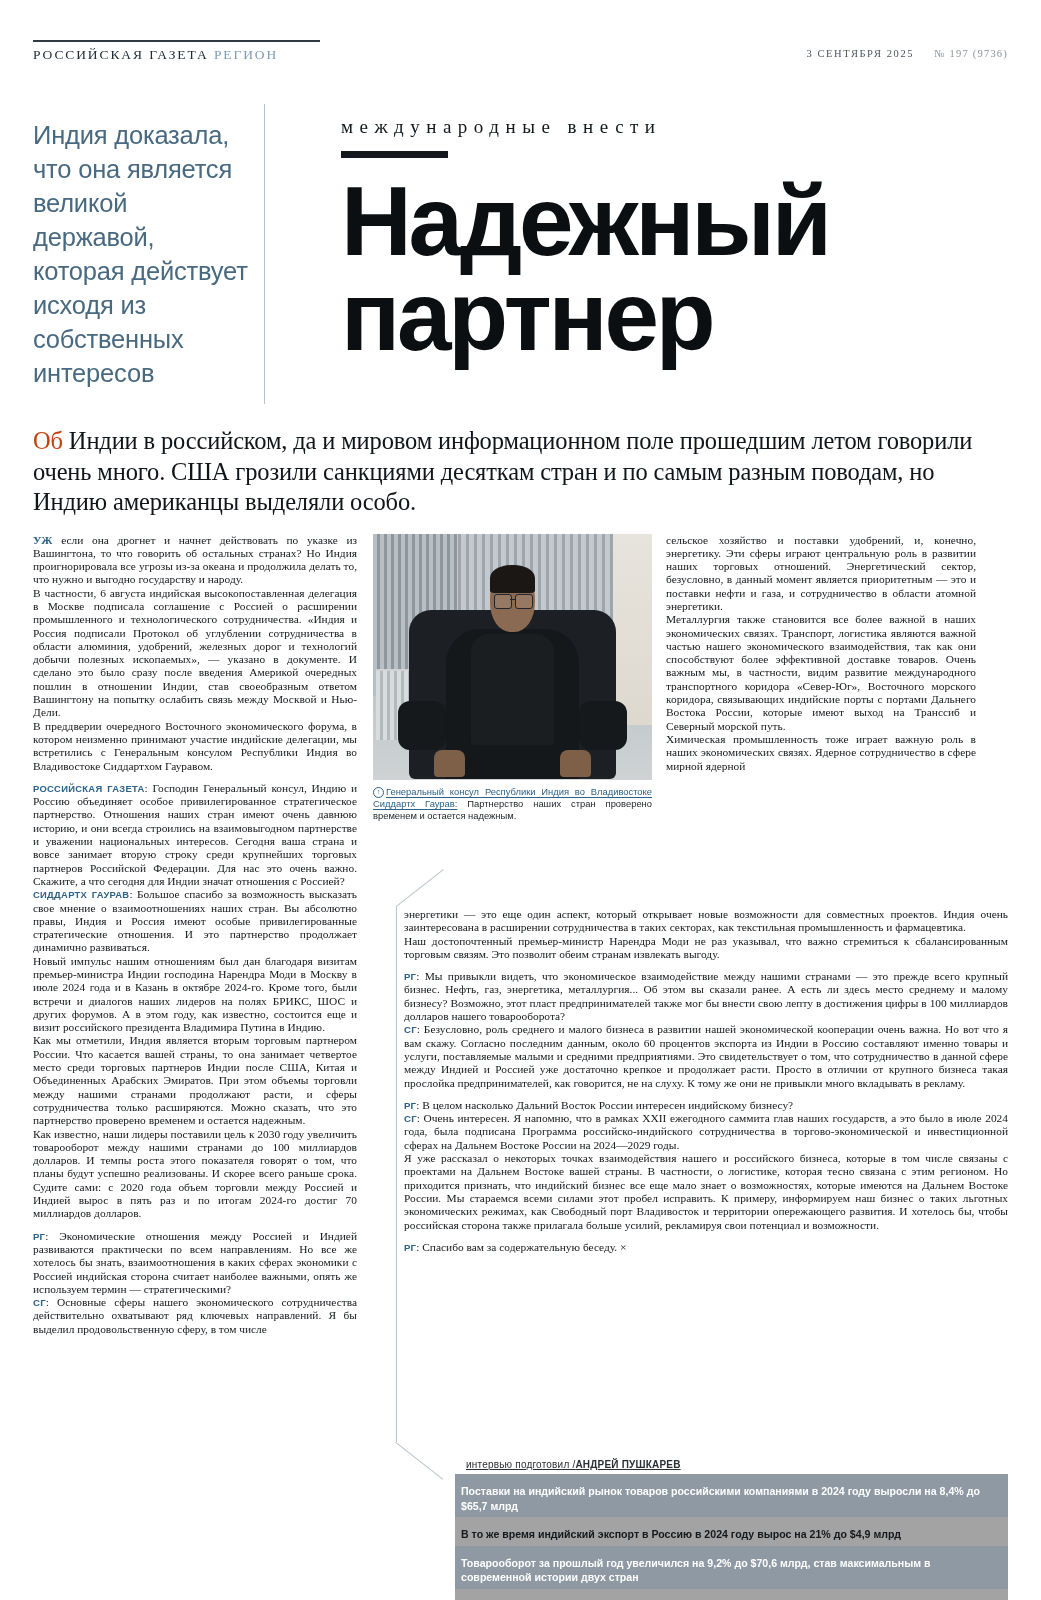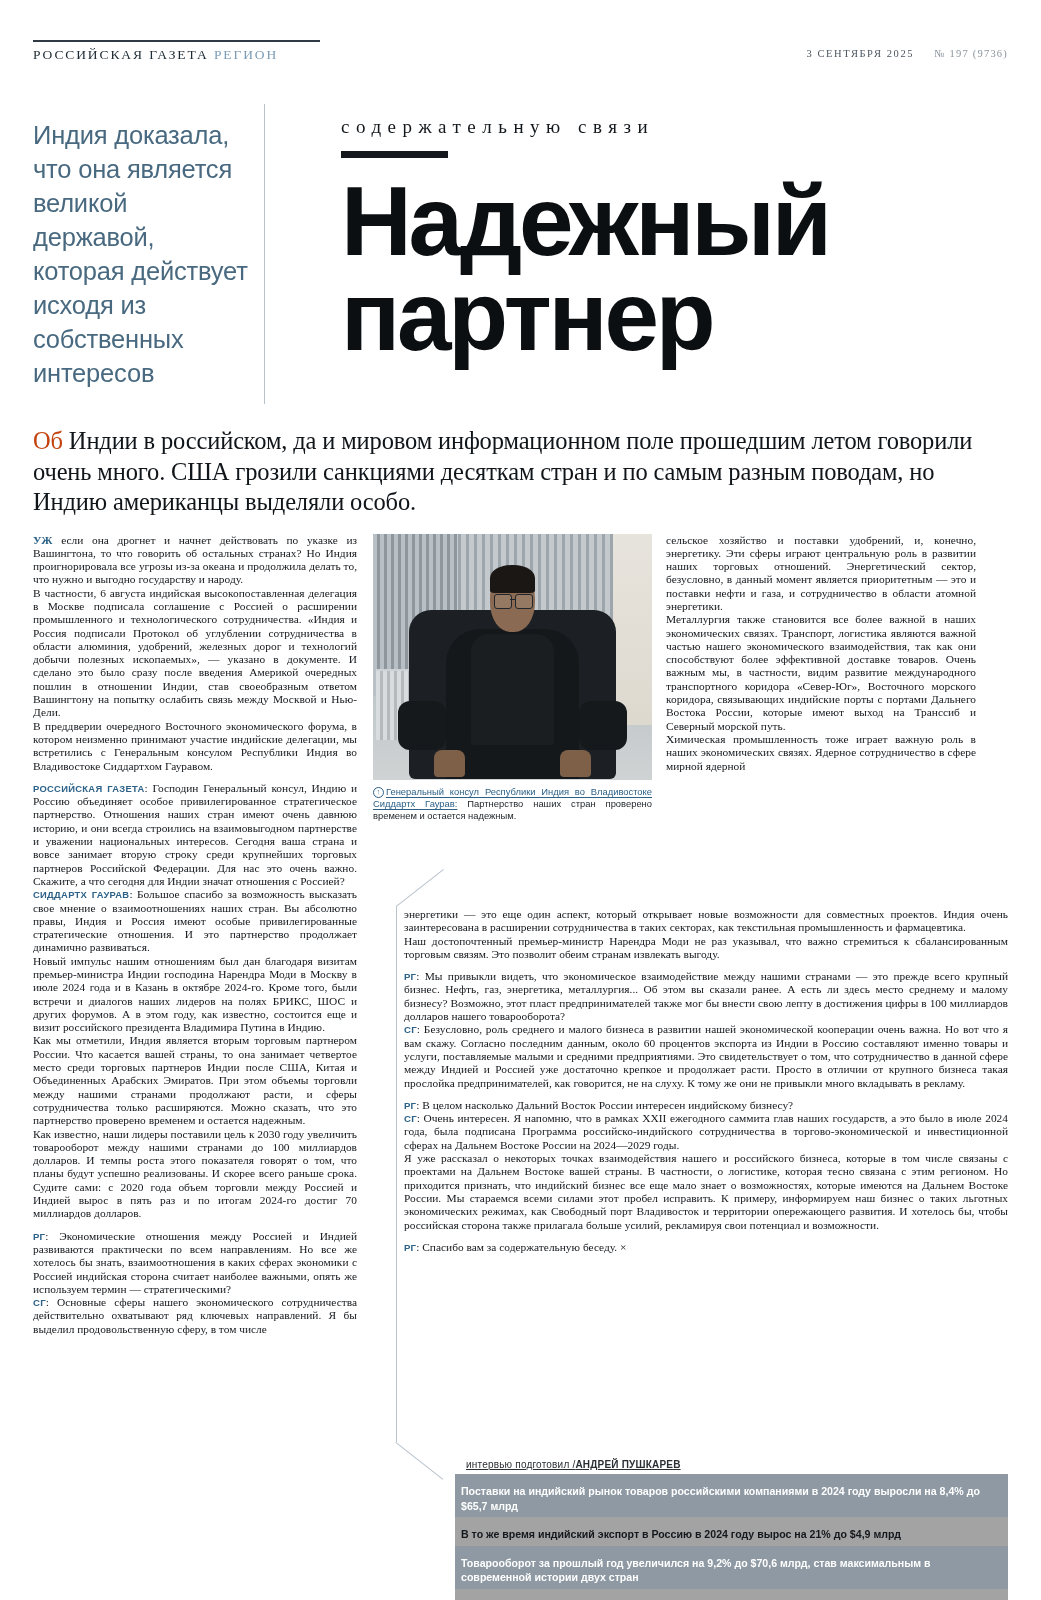--- a/index.html
+++ b/index.html
@@ -287,21 +287,21 @@
     <div class="masthead-rule"></div>
     <div class="masthead-name"><span>РОССИЙСКАЯ ГАЗЕТА </span><span class="region">РЕГИОН</span></div>
     <div class="masthead-issue"><span>3 СЕНТЯБРЯ 2025</span>&nbsp;&nbsp;<span class="num">№ 197 (9736)</span></div>
   </div>
 
   <div class="topblock">
     <div class="quote-col">
       <div class="quote-text">Индия доказала, что она является великой державой, которая действует исходя из собственных интересов</div>
     </div>
     <div class="head-col">
-      <div class="rubric">содержательную связи</div>
+      <div class="rubric">международные внести</div>
       <div class="rubric-rule"></div>
       <div class="headline">Надежный партнер</div>
     </div>
   </div>
 
   <div class="lead"><span class="dropcap">Об</span><span> Индии в российском, да и мировом информационном поле прошедшим летом говорили очень много. США грозили санкциями десяткам стран и по самым разным поводам, но Индию американцы выделяли особо.</span></div>
 
   <div class="grid">
 
     <div class="col col1">

